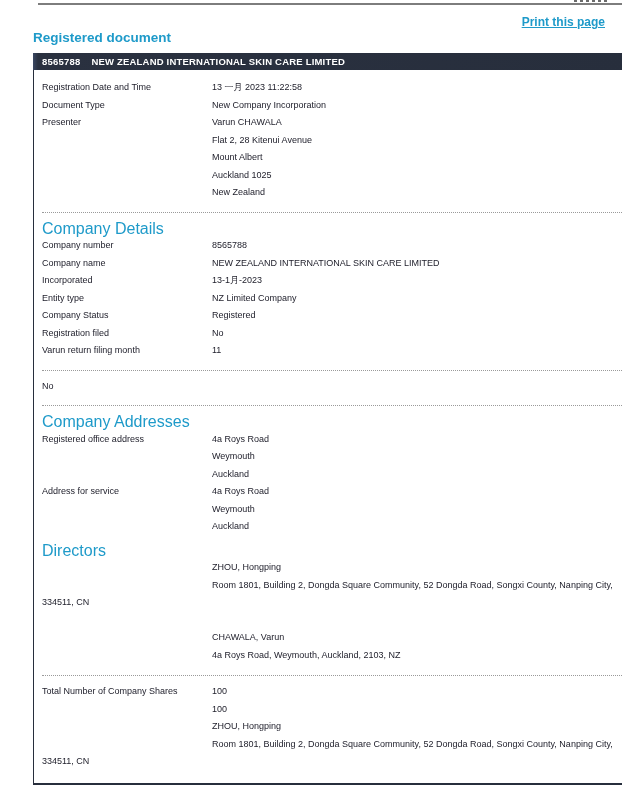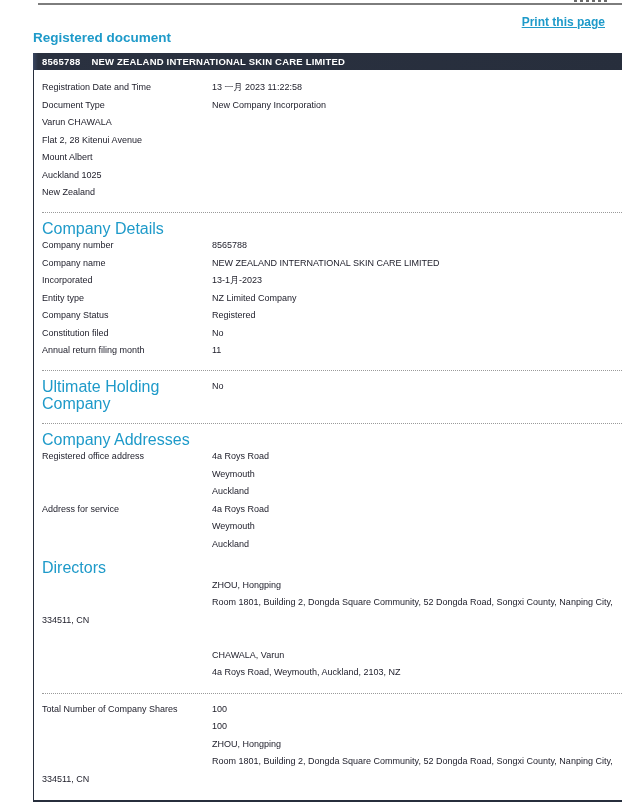--- a/index.html
+++ b/index.html
@@ -88,20 +88,21 @@
 
     <div class="row">
       <div class="lab">Registration Date and Time</div>
       <div class="val">13 一月 2023 11:22:58</div>
     </div>
     <div class="row">
       <div class="lab">Document Type</div>
       <div class="val">New Company Incorporation</div>
     </div>
     <div class="row">
+      <div class="lab">Presenter</div>
       <div class="val">
         <div>Varun CHAWALA</div>
         <div>Flat 2, 28 Kitenui Avenue</div>
         <div>Mount Albert</div>
         <div>Auckland 1025</div>
         <div>New Zealand</div>
       </div>
     </div>
 
     <hr class="sep">
@@ -121,32 +122,31 @@
     </div>
     <div class="row">
       <div class="lab">Entity type</div>
       <div class="val">NZ Limited Company</div>
     </div>
     <div class="row">
       <div class="lab">Company Status</div>
       <div class="val">Registered</div>
     </div>
     <div class="row">
-      <div class="lab">Constitution filed</div>
+      <div class="lab">Registration filed</div>
       <div class="val">No</div>
     </div>
     <div class="row">
-      <div class="lab">Annual return filing month</div>
+      <div class="lab">Varun return filing month</div>
       <div class="val">11</div>
     </div>
 
     <hr class="sep">
 
     <div class="row">
-      <div class="lab sec-head">Ultimate Holding Company</div>
       <div class="val">No</div>
     </div>
 
     <hr class="sep">
 
     <div class="sec-head">Company Addresses</div>
     <div class="row">
       <div class="lab">Registered office address</div>
       <div class="val">
         <div>4a Roys Road</div>

